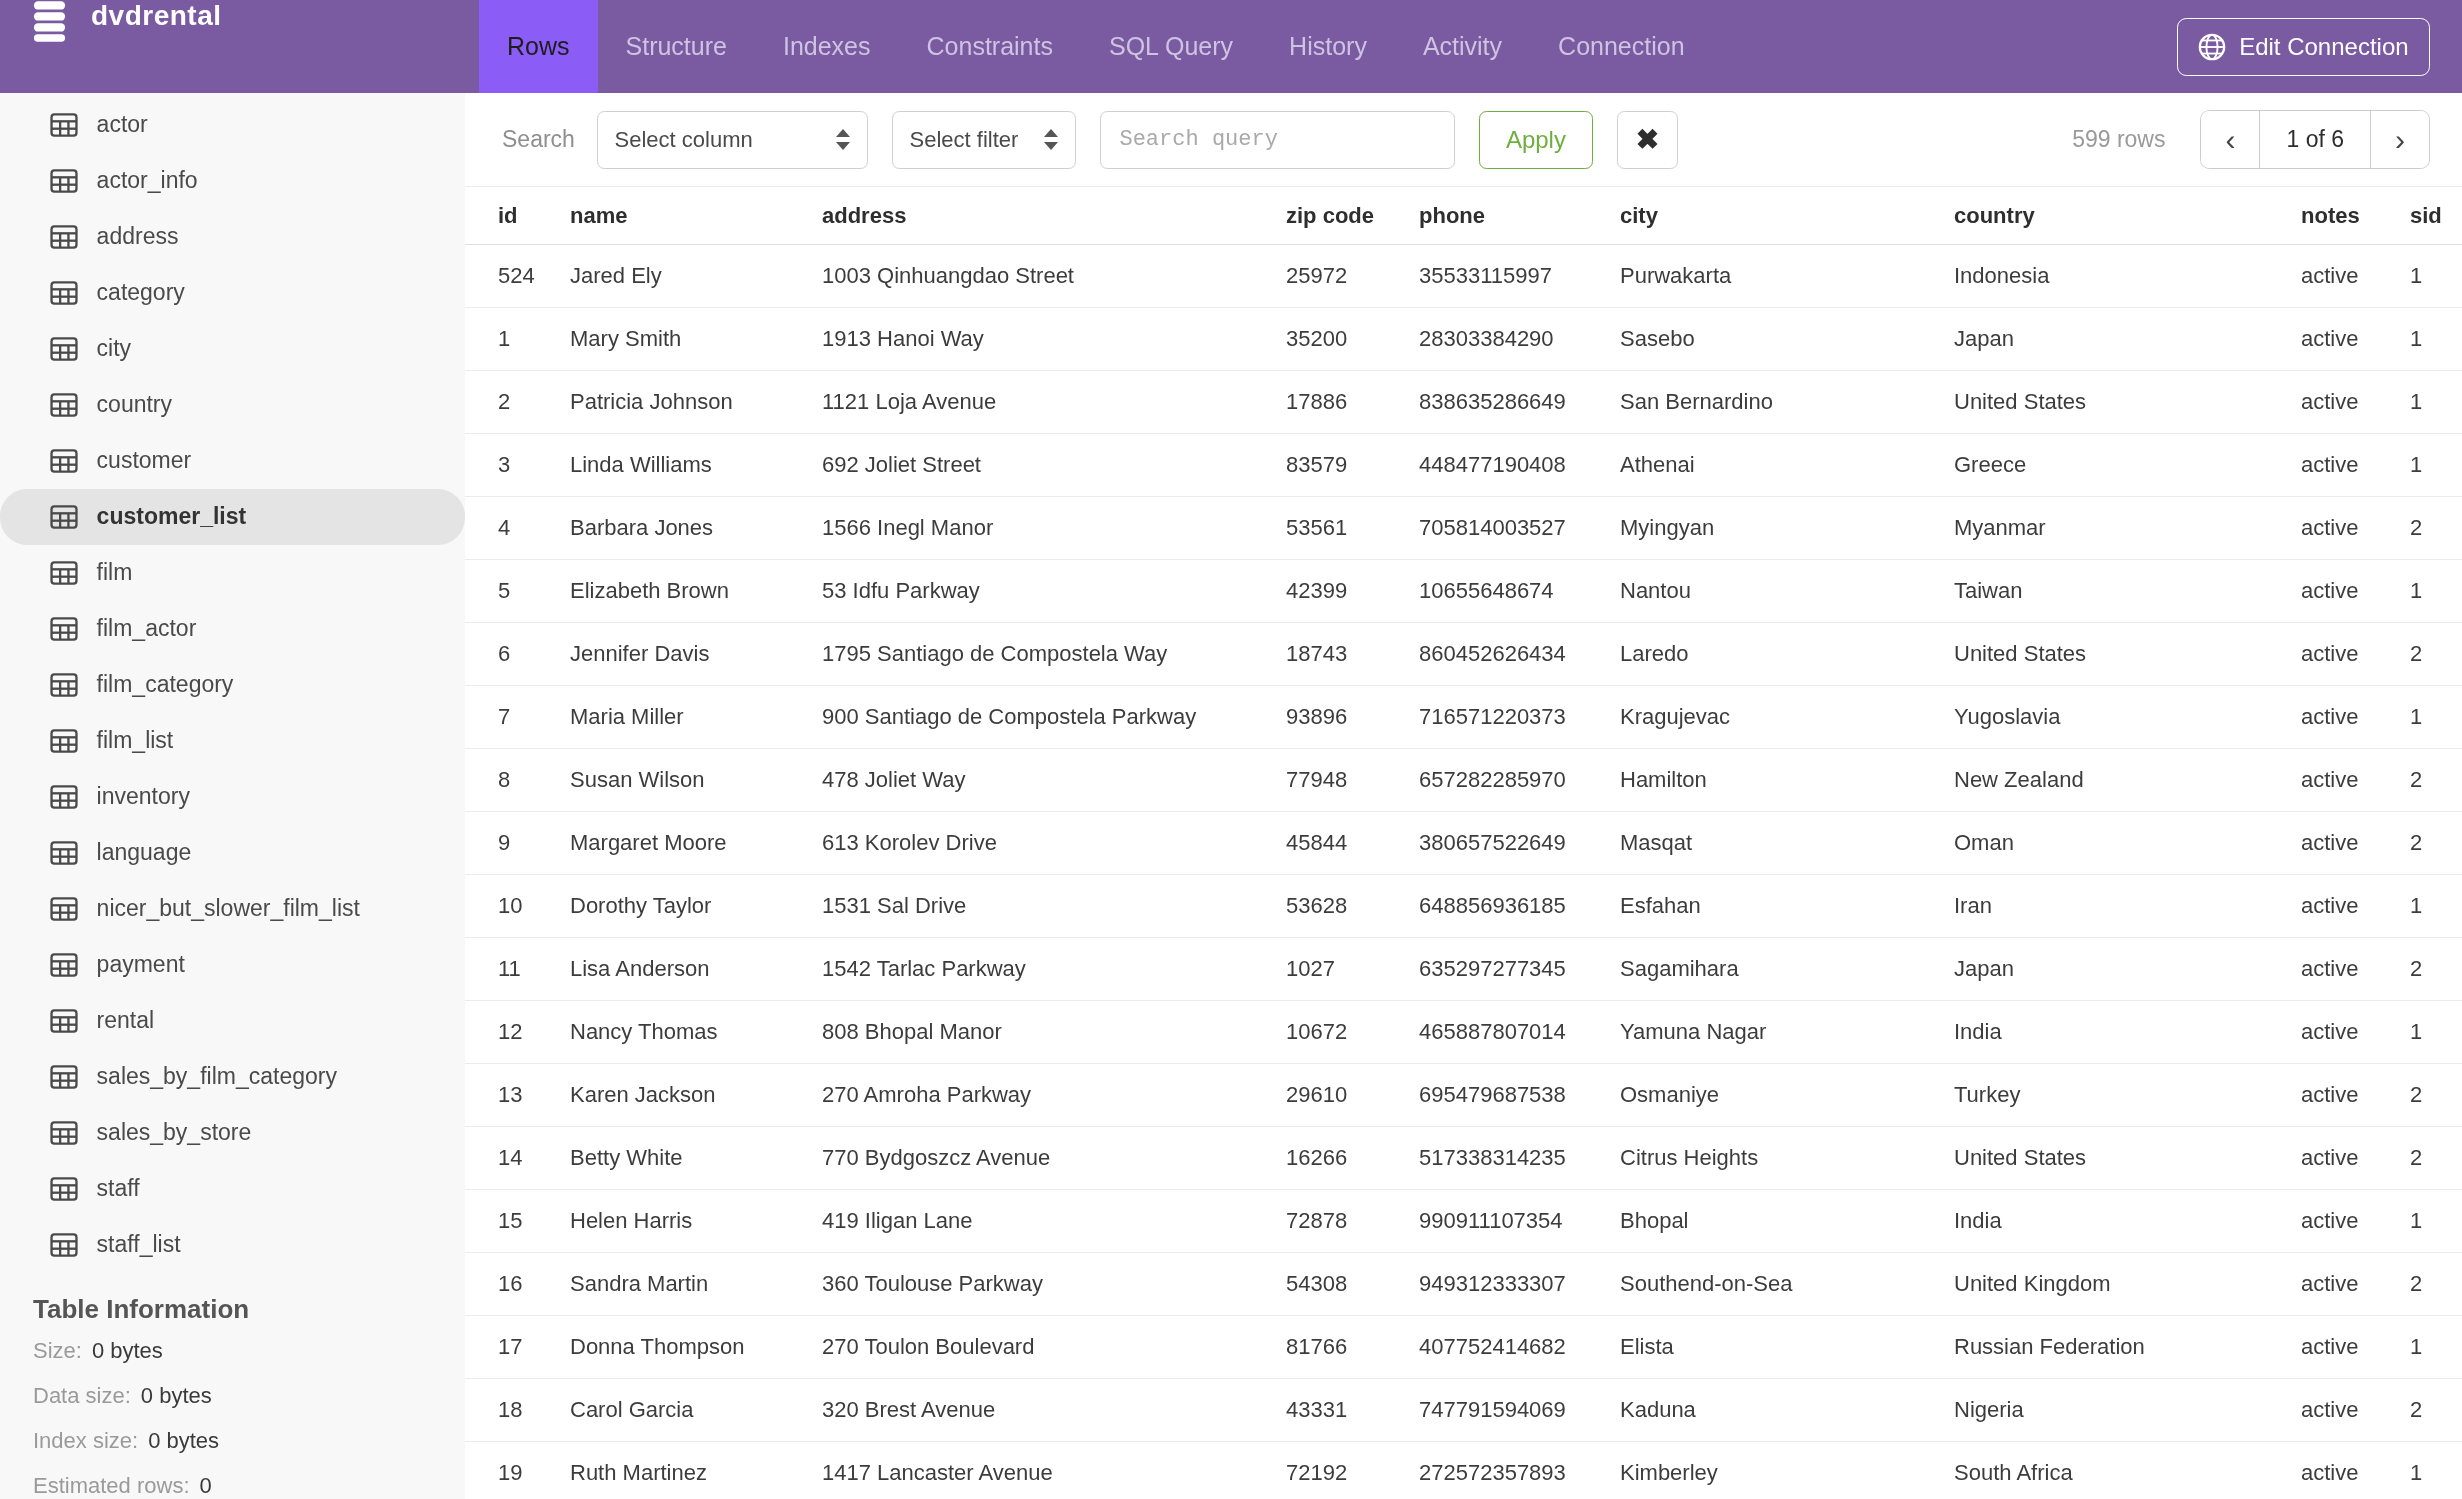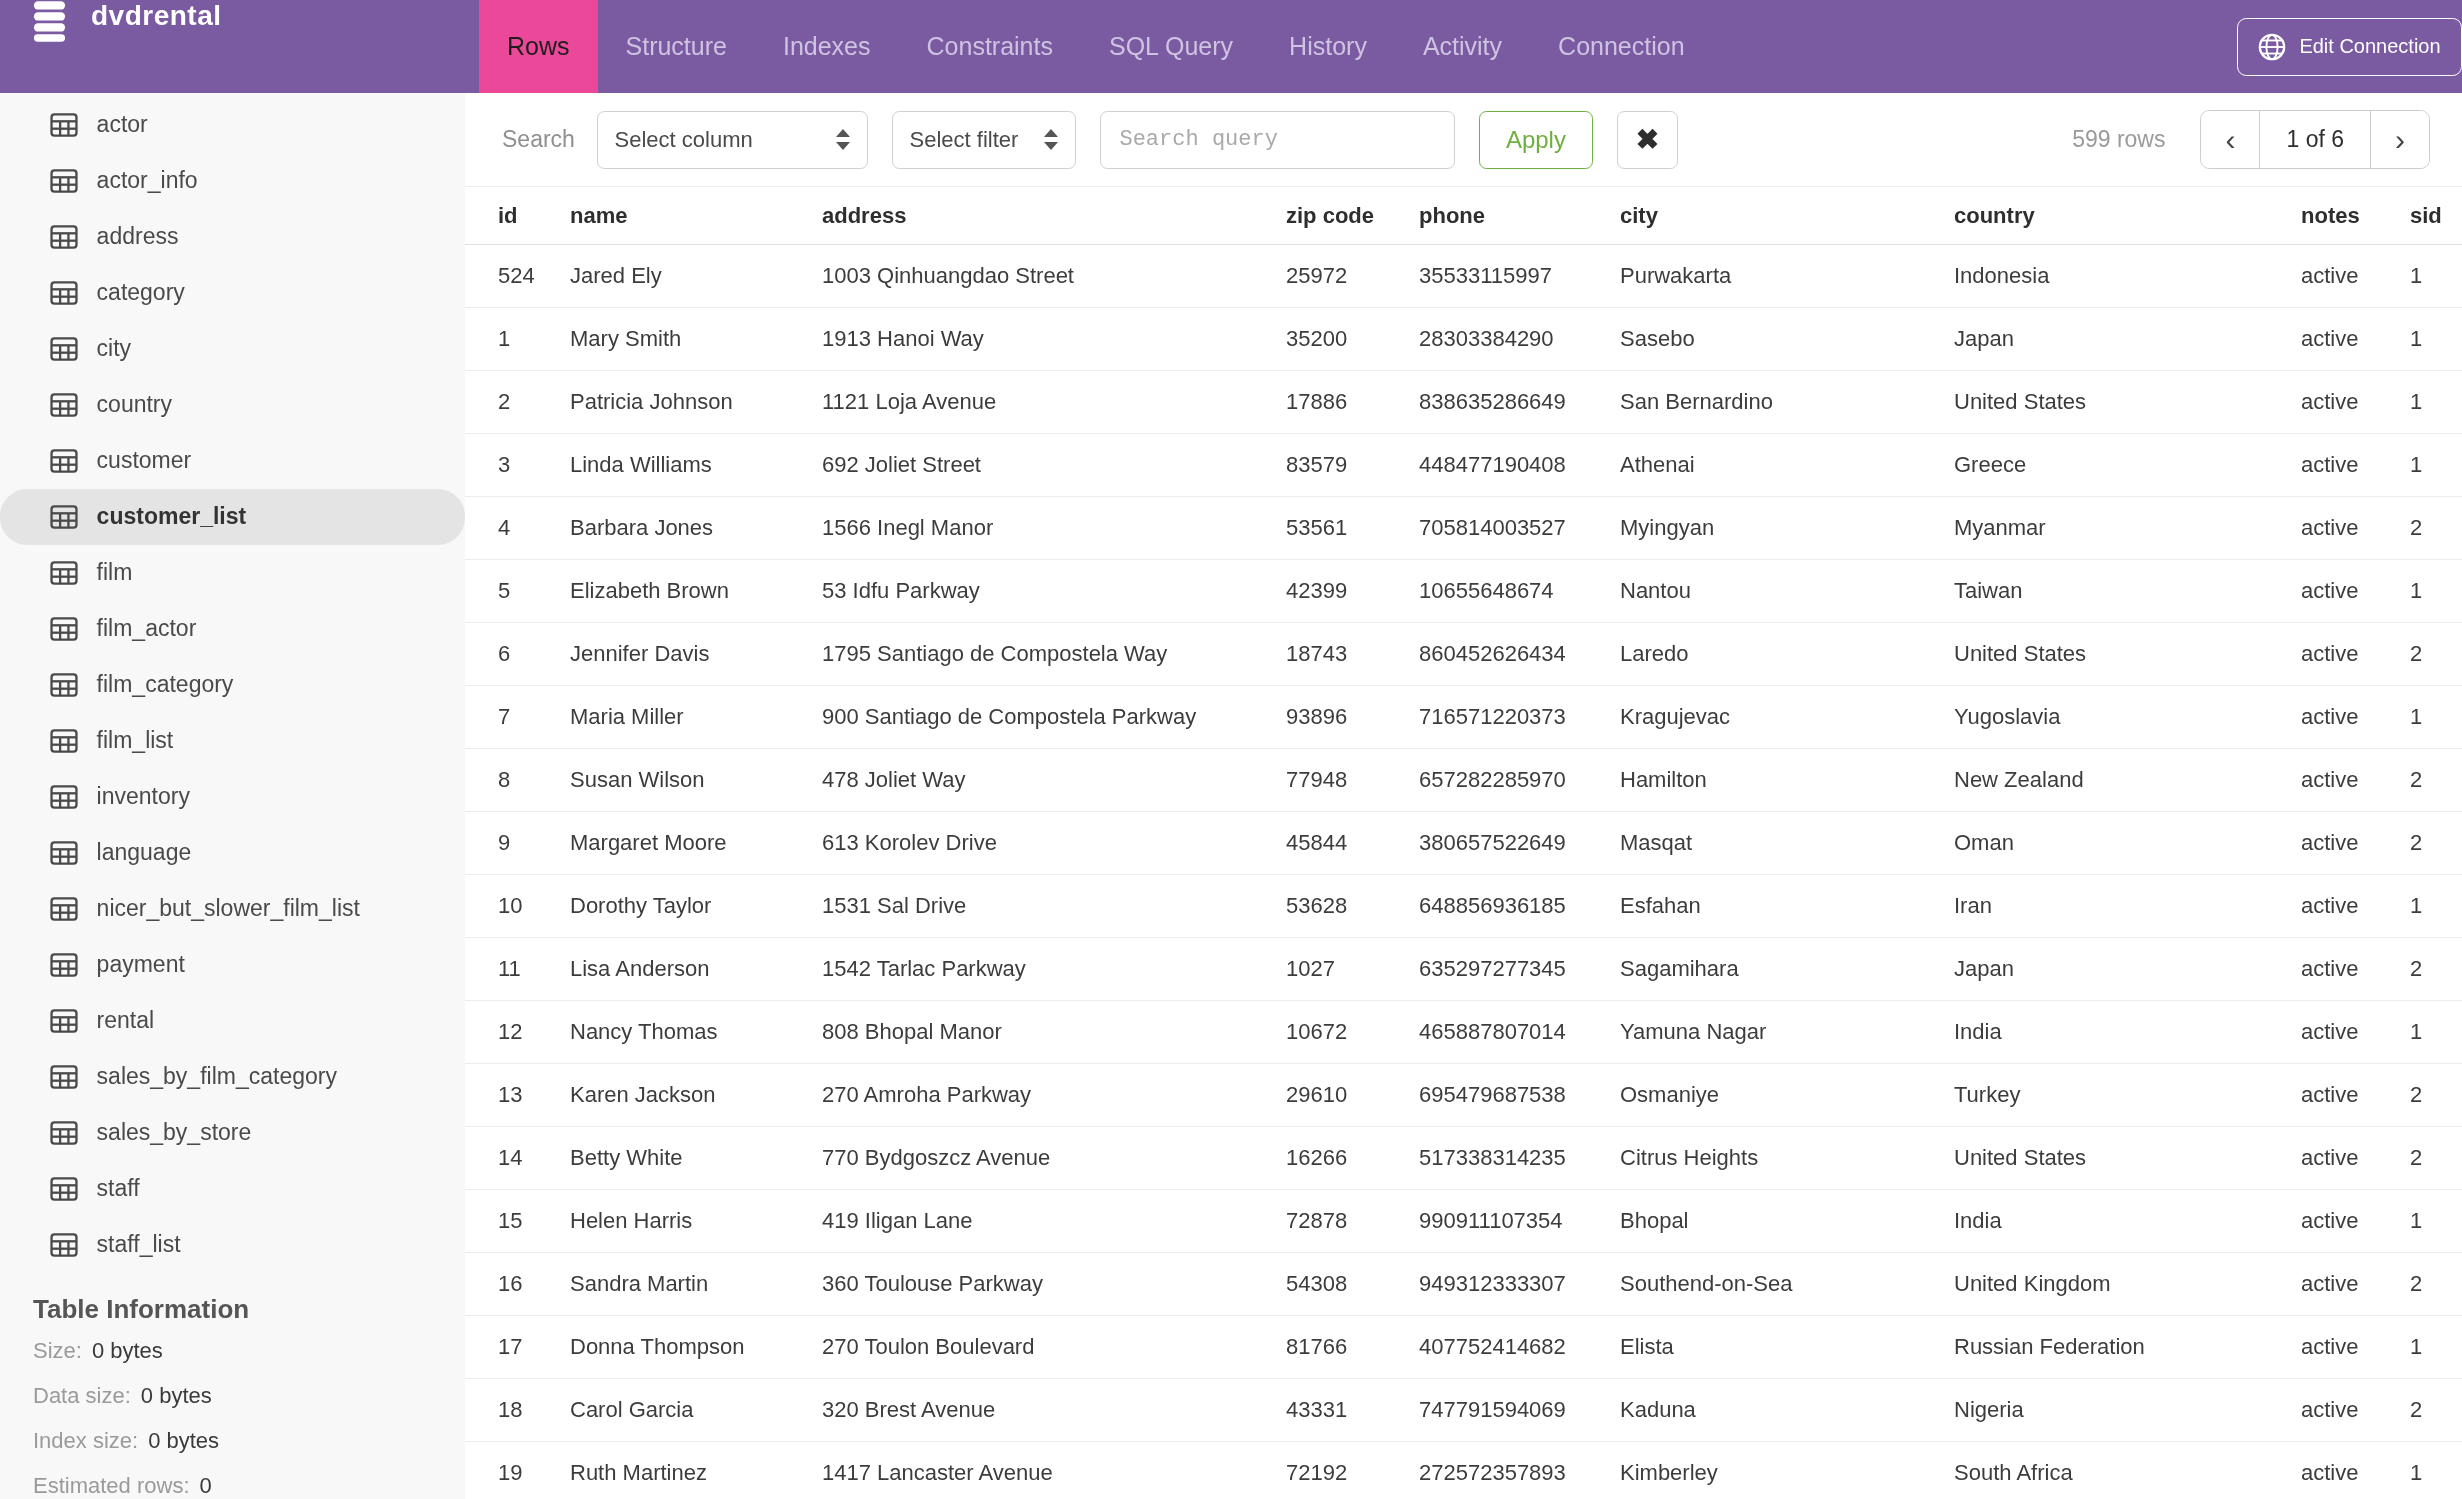--- a/index.html
+++ b/index.html
@@ -19,23 +19,23 @@
     width:2462px;height:1500px;overflow:hidden;position:relative;
     font-family:"Liberation Sans", sans-serif;background:#fff;
   }
 
   
   .header{position:absolute;top:0;left:0;right:0;height:93px;background:var(--purple);display:flex;align-items:stretch;}
   .logo{width:479px;flex:0 0 479px;display:flex;align-items:flex-start;padding-left:33px;gap:25px;}
   .logo-title{color:#fff;font-weight:bold;font-size:28px;letter-spacing:0.5px;}
   .tab-bar{display:flex;align-items:stretch;}
   .tab{display:flex;align-items:center;padding:0 28px;font-size:25px;color:var(--tab-inactive);cursor:default;}
-  .tab.active{background:#ec4899;color:#1d1d1d;text-align:center;}
-  .edit-btn{margin-left:auto;align-self:center;display:flex;align-items:center;gap:13px;
-    border:1.9px solid #fff;border-radius:9.3px;padding:0 20.4px;height:58px;color:#fff;font-size:20px;background:transparent;}
+  .tab.active{background:#8b5cf6;color:#1d1d1d;text-align:center;}
+  .edit-btn{margin-left:auto;margin-right:32px;align-self:center;display:flex;align-items:center;gap:13px;
+    border:1.9px solid #fff;border-radius:9.3px;padding:0 20.4px;height:58px;color:#fff;font-size:24px;background:transparent;}
 
   
   .sidebar{position:absolute;top:93px;left:0;width:465px;bottom:0;background:var(--sidebar-bg);overflow:hidden;}
   .side-list{padding-top:3.7px;}
   .side-item{height:56px;display:flex;align-items:center;padding-left:50px;gap:18.6px;font-size:23px;color:#4A4A4A;cursor:default;}
   .side-item.selected{background:var(--selected-bg);font-weight:bold;color:#333;border-radius:27px;}
   .t-icon{display:flex;align-items:center;}
   .table-info{padding:18.6px 33px 0;}
   .ti-heading{font-size:26px;font-weight:bold;color:#555;height:37px;display:flex;align-items:center;}
   .info-line{height:45px;display:flex;align-items:center;font-size:22px;color:var(--muted);gap:10px;}

